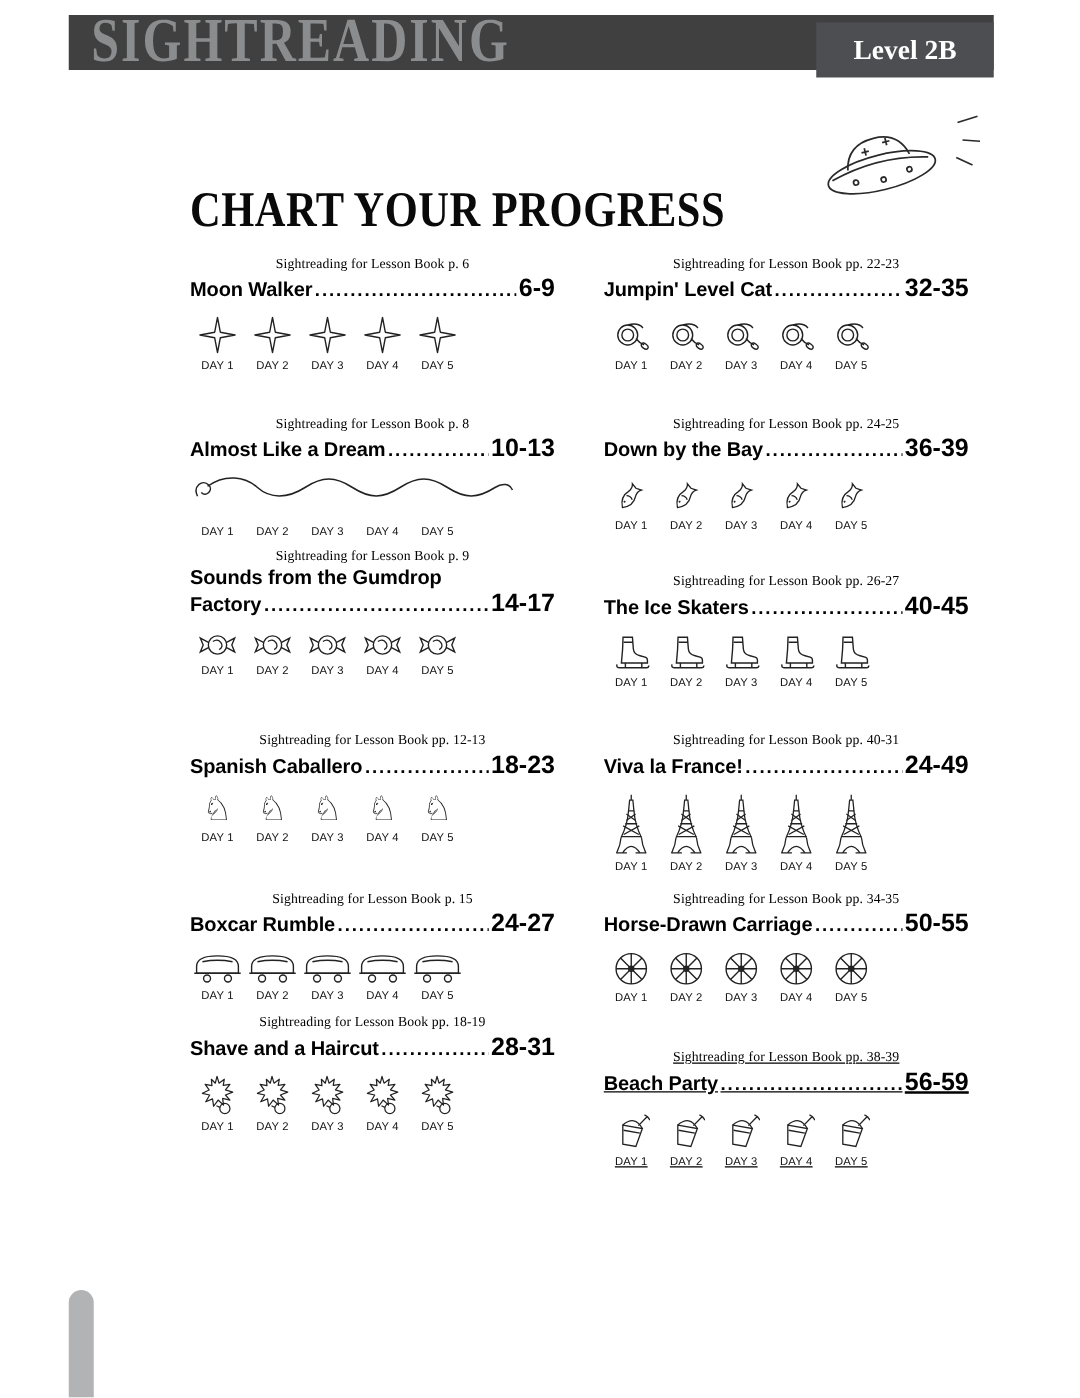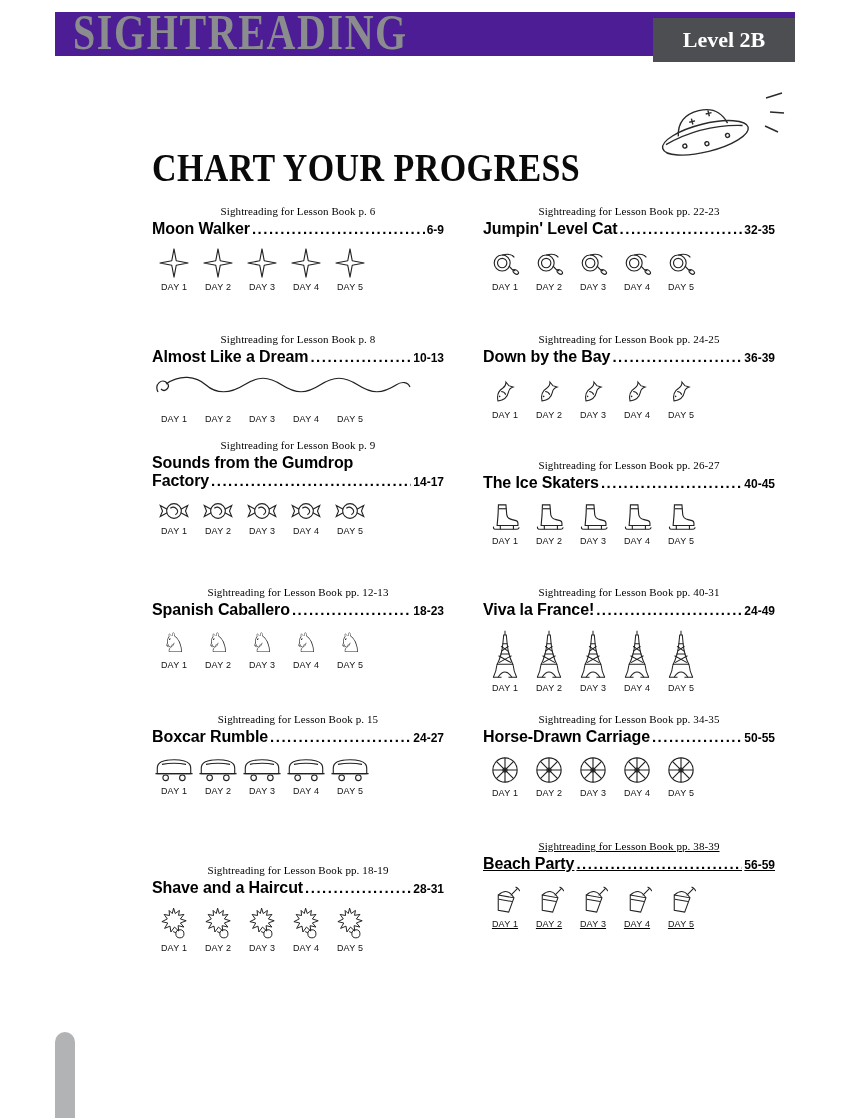--- a/index.html
+++ b/index.html
@@ -8,21 +8,21 @@
     background: #ffffff;
     font-family: "Liberation Sans", sans-serif;
     color: #000;
     position: relative;
     overflow: hidden;
   }
   
   .header-bar {
     position: absolute; left: 55px; top: 12px;
     width: 740px; height: 44px;
-    background: #4c1d95;
+    background: #404040;
   }
   .brand {
     position: absolute; left: 18px; top: 50%;
     transform: translateY(-54%) scaleX(0.80);
     transform-origin: left center;
     font-family: "Liberation Serif", serif;
     font-weight: bold;
     font-size: 50px;
     letter-spacing: 2px;
     color: #8a8c8e;
@@ -72,21 +72,21 @@
   }
   .dots {
     flex: 1 1 auto;
     overflow: hidden;
     white-space: nowrap;
     font-weight: bold;
     font-size: 15px;
     letter-spacing: 1.5px;
     margin: 0 2px;
   }
-  .pages { font-weight: bold; font-size: 12px; white-space: nowrap; }
+  .pages { font-weight: bold; font-size: 20px; white-space: nowrap; }
   .days-row { display: flex; margin-top: 10px; width: 230px; }
   .day-cell {
     width: 44px;
     display: flex; flex-direction: column;
     align-items: center; justify-content: flex-end;
   }
   .icon { display: flex; align-items: flex-end; justify-content: center; margin-bottom: 4px; }
   .day-label { font-size: 9px; letter-spacing: 0.2px; white-space: nowrap; color: #111; }
   .flourish { margin-top: 8px; margin-bottom: 0; }
   
@@ -373,21 +373,21 @@
               <path d="M0 19 L40 19"></path>
               <circle cx="11" cy="23.5" r="3"></circle>
               <circle cx="29" cy="23.5" r="3"></circle>
               <path d="M7 9 Q20 6.5 33 9"></path>
             </svg>
           </div>
           <div class="day-label">DAY 5</div>
         </div>
       </div>
     </div>
-    <div class="entry" style="left: 152px; top: 864px;">
+    <div class="entry" style="left: 152px; top: 812px;">
       <div class="lesson">Sightreading for Lesson Book pp. 18-19</div>
       <div class="title-line">
         <span class="title-text">Shave and a Haircut</span>
         <span class="dots">..............................................................................................................</span>
         <span class="pages">28-31</span>
       </div>
       <div class="days-row">
         <div class="day-cell">
           <div class="icon">
             <svg width="27" height="32" viewBox="0 0 30 35" fill="none" stroke="#222" stroke-width="1.1">

